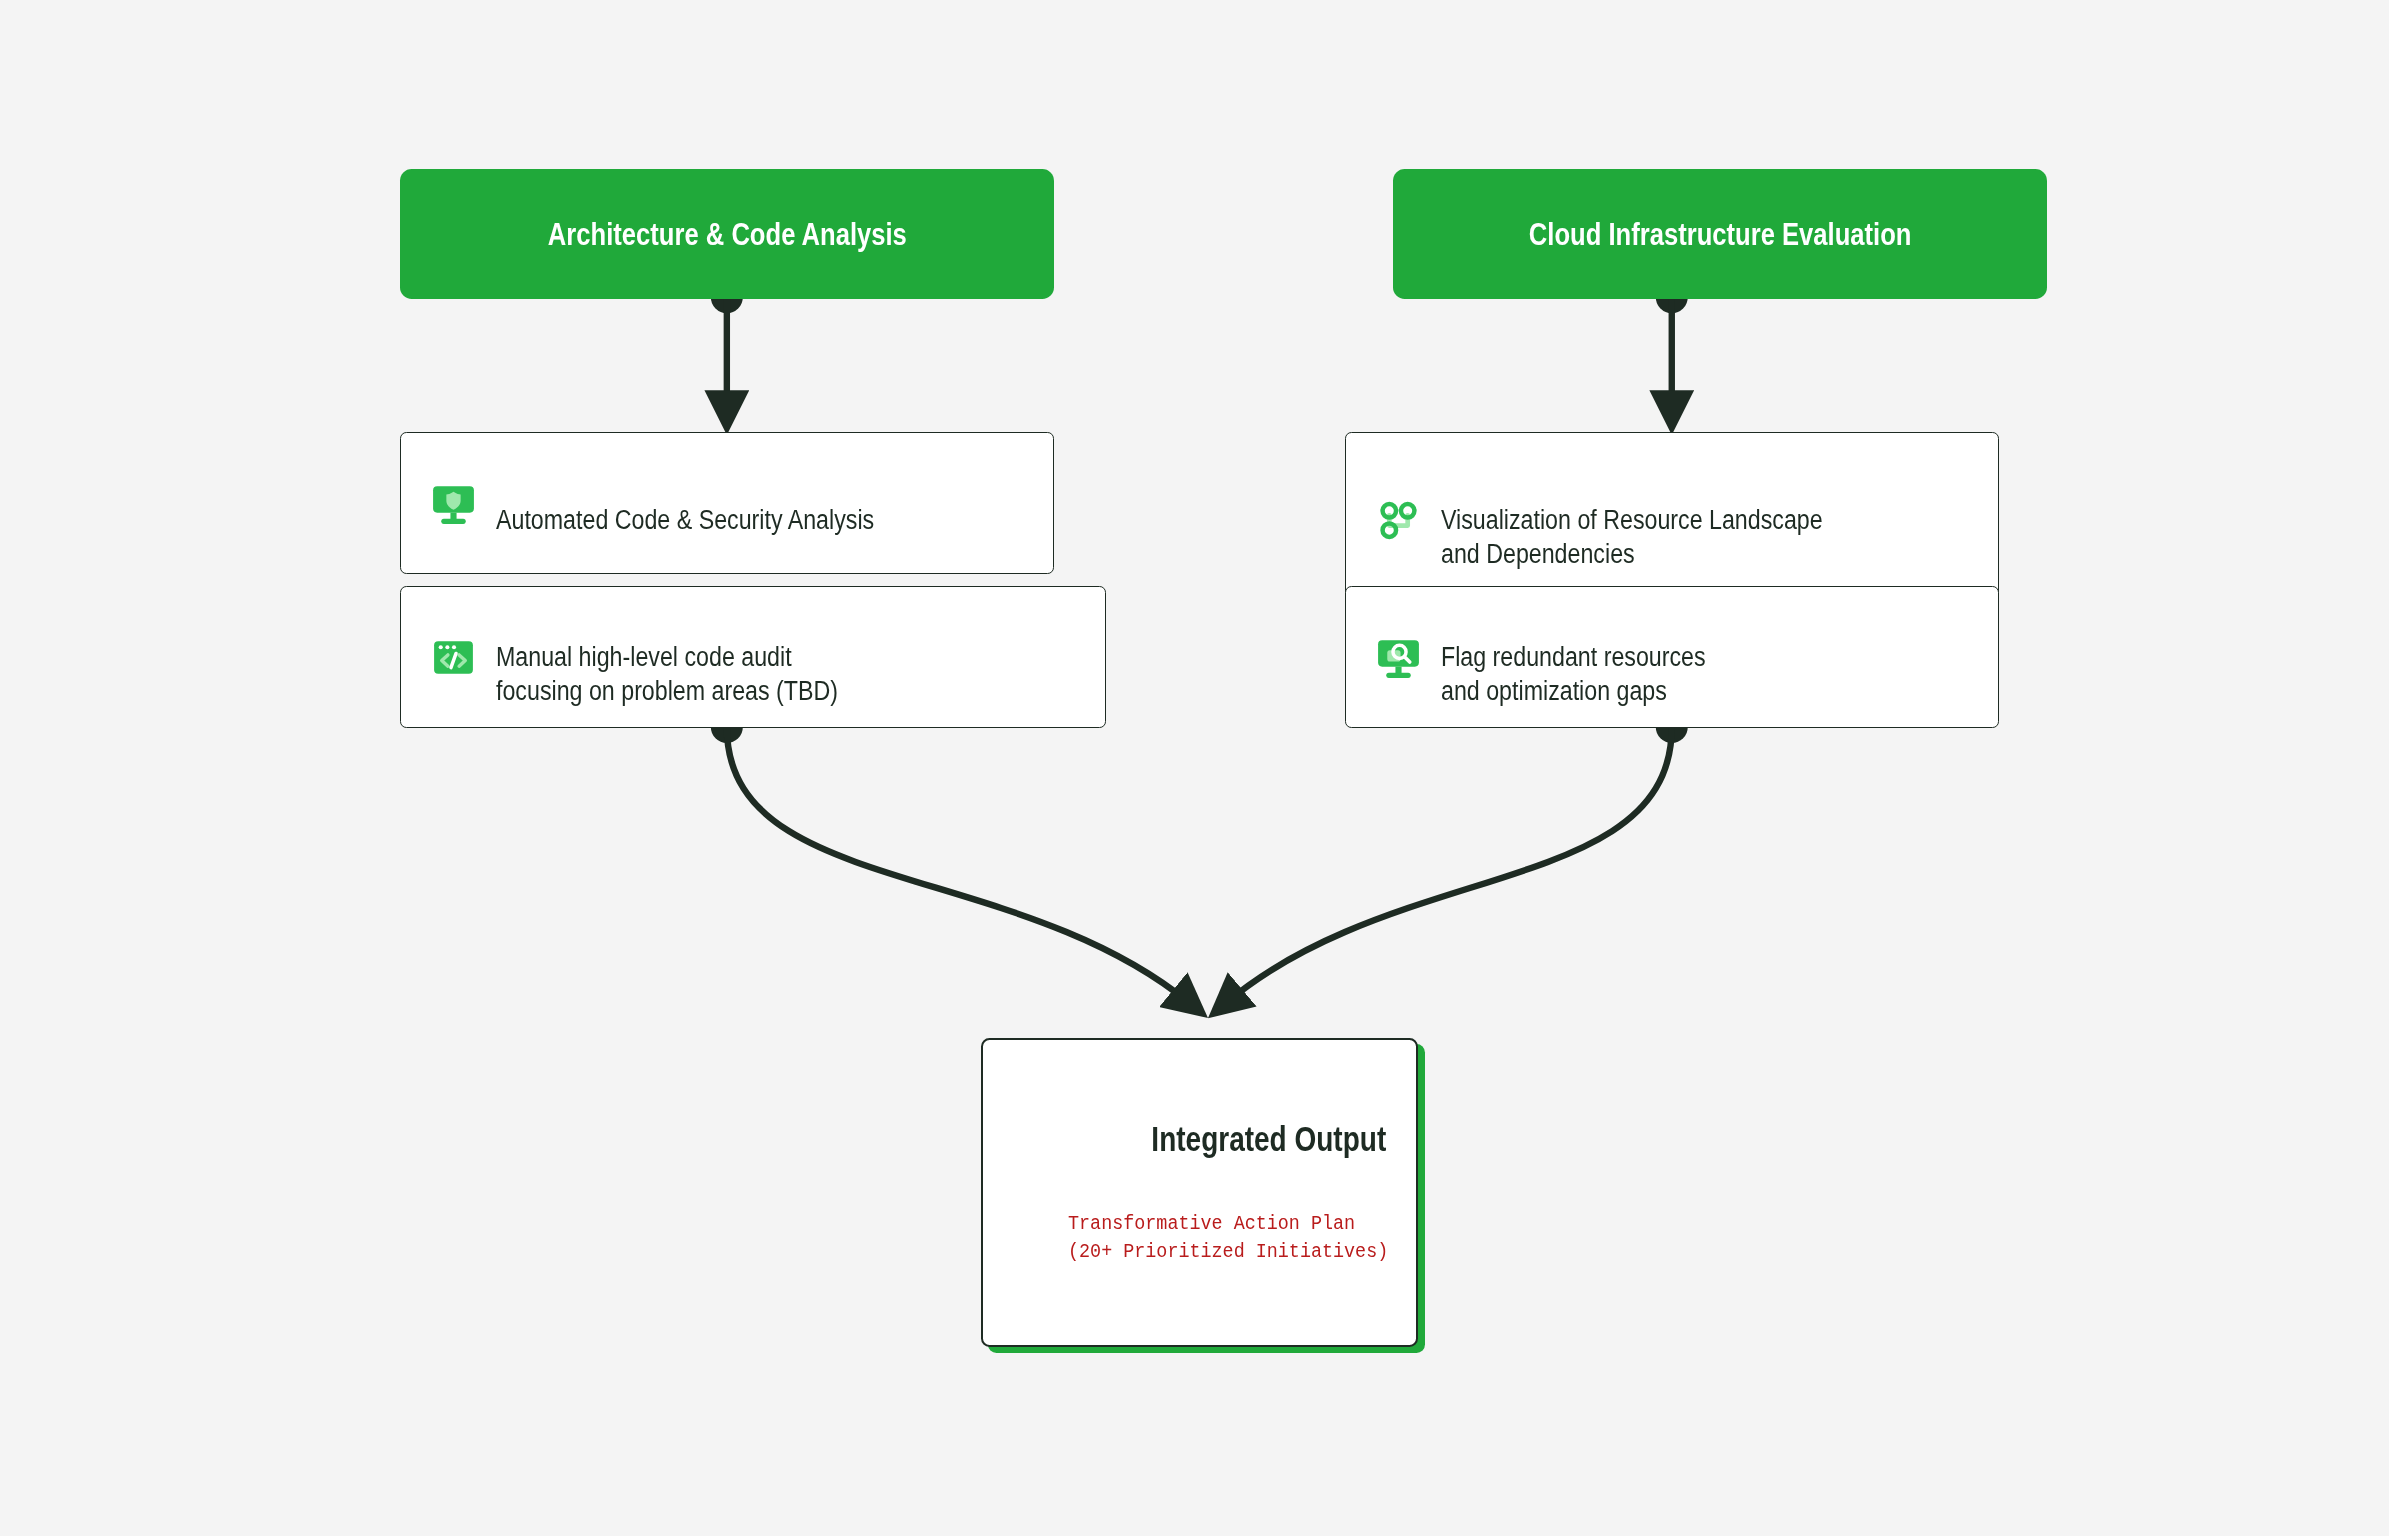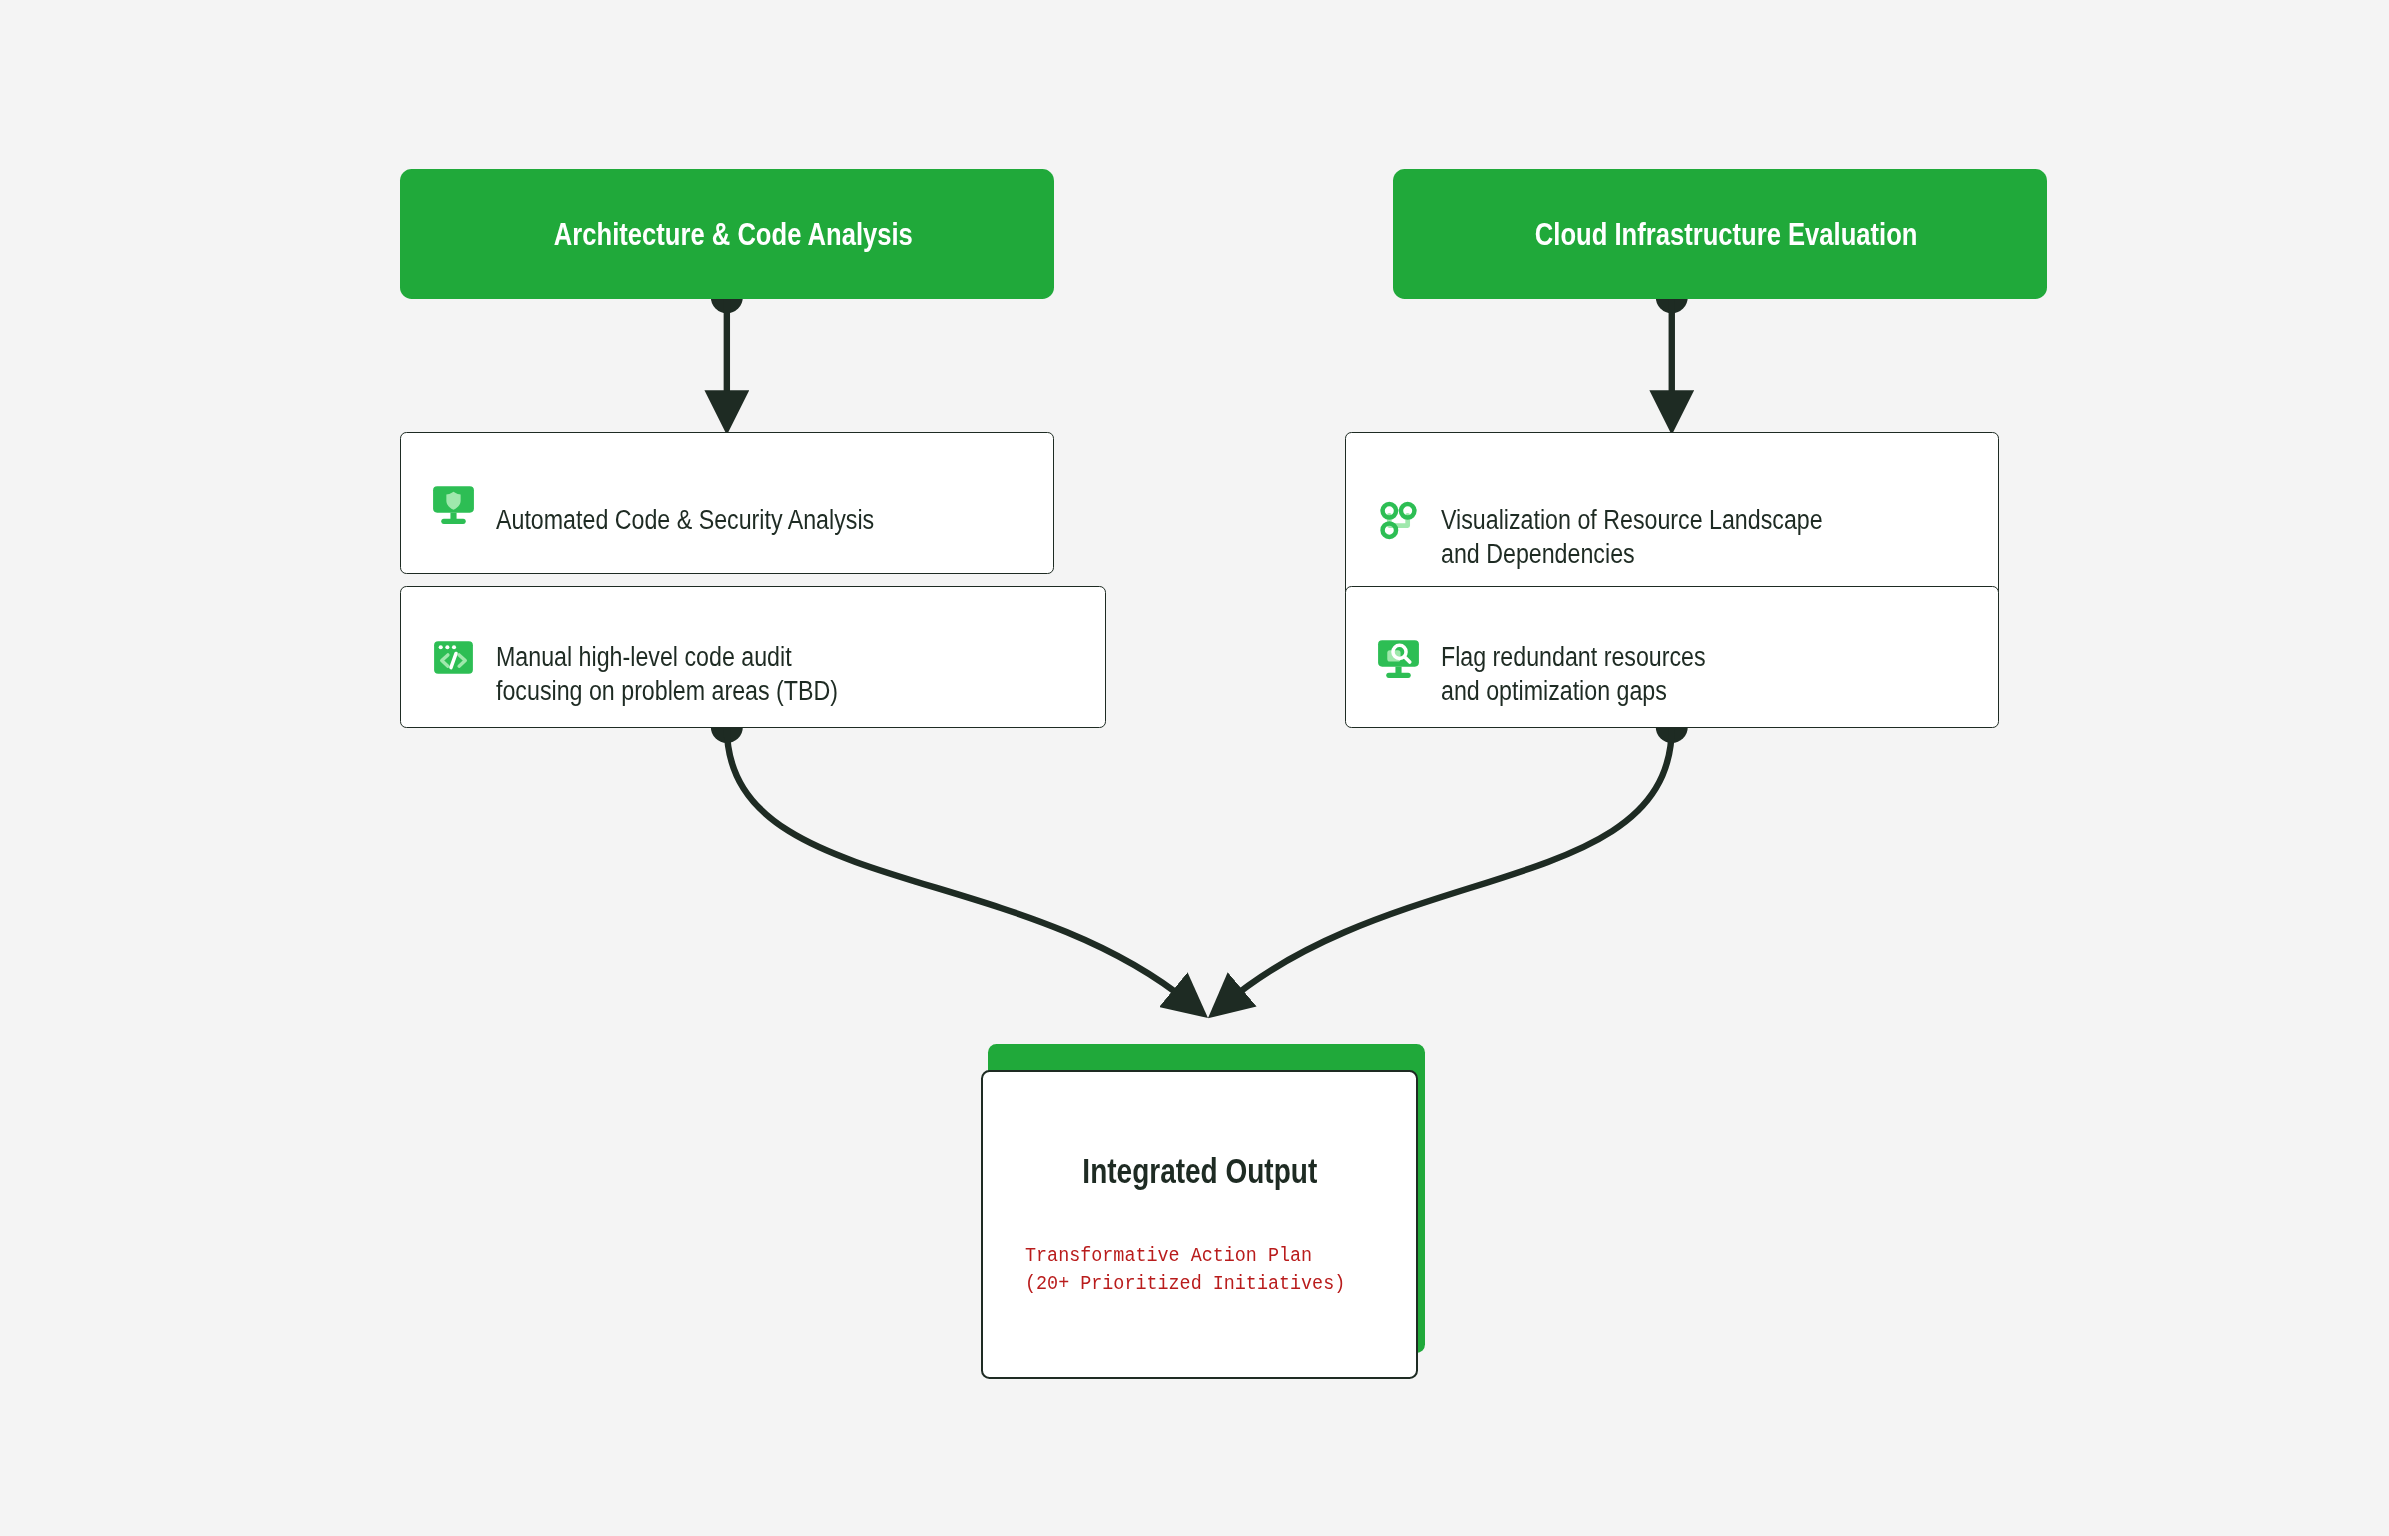--- a/index.html
+++ b/index.html
@@ -40,21 +40,20 @@
     top: 0;
     width: 100%;
     height: 100%;
     display: flex;
     align-items: center;
     justify-content: center;
     color: #ffffff;
     font-weight: bold;
     font-size: 32px;
     white-space: nowrap;
-    padding-left: 6px;
   }
   .col-header-label > span {
     display: inline-block;
     transform: scaleX(0.80);
     transform-origin: center;
   }
 
   
   .card {
     position: absolute;
@@ -92,23 +91,22 @@
     border-radius: 8.5px;
   }
   .output-box {
     position: absolute;
     box-sizing: border-box;
     background: #ffffff;
     border: 2.1px solid #1e2b23;
     border-radius: 8.5px;
     display: flex;
     flex-direction: column;
-    align-items: center;
+    align-items: flex-end;
     justify-content: center;
-    margin-top: 32px;
   }
   .output-title {
     font-size: 35px;
     font-weight: bold;
     color: #1e2b23;
     margin-bottom: 22.4px;
     white-space: nowrap;
   }
   .output-title > span {
     display: inline-block;

